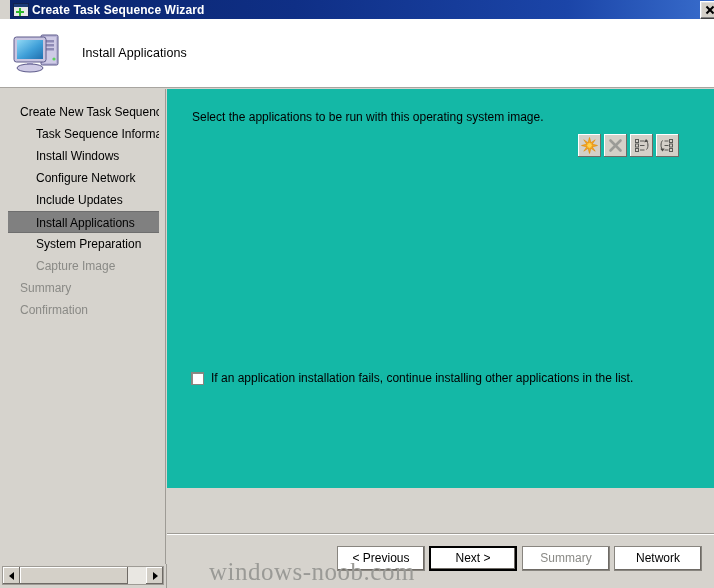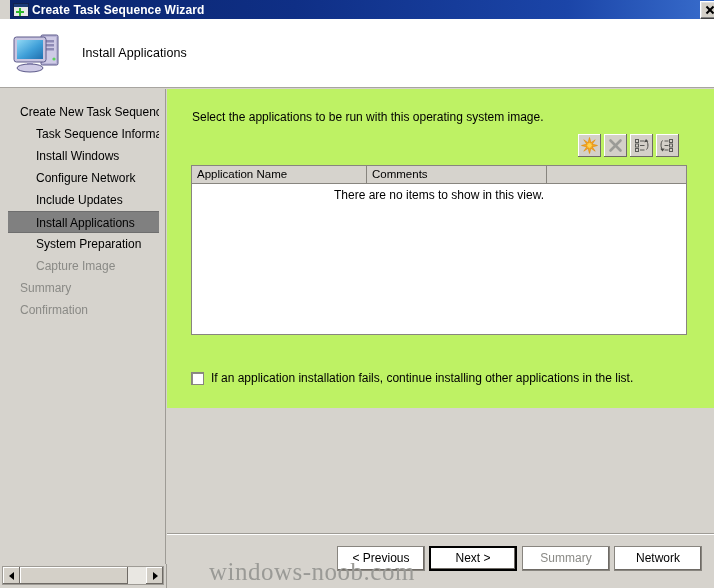--- a/index.html
+++ b/index.html
@@ -203,22 +203,22 @@
     background: #d4d0c8;
     box-shadow: inset -1px -1px 0 #6e6a65, inset 1px 1px 0 #ffffff;
     cursor: default;
   }
 
   
   .content {
     position: absolute;
     left: 167px; top: 89px;
     width: 547px;
-    height: 319px;
-    background: #bef264;
+    height: 399px;
+    background: #14b8a6;
     box-sizing: border-box;
   }
   .instruction {
     position: absolute;
     left: 25px; top: 21px;
     font-size: 12px;
     color: #000000;
     white-space: nowrap;
   }
 
@@ -502,28 +502,20 @@
             <line x1="5.5" y1="8.5" x2="9.5" y2="8.5"></line>
             <line x1="5.5" y1="13" x2="9.5" y2="13"></line>
             <path d="M3.5 3.5 C1.5 5.5 1.5 11 3.8 13" stroke="#4a4a46"></path>
           </g>
           <path d="M3.6 14.6 L1.3 11.8 L5.6 11.4 Z" fill="#4a4a46"></path>
         </svg>
         </span>
       </div>
     </div>
 
-    <div class="listview">
-      <div class="lv-header">
-        <div class="lv-col c1">Application Name</div>
-        <div class="lv-col c2">Comments</div>
-        <div class="lv-col c3"></div>
-      </div>
-      <div class="lv-empty">There are no items to show in this view.</div>
-    </div>
 
     <div class="checkrow">
       <div class="cbox"></div>
       <div class="cb-label">If an application installation fails, continue installing other applications in the list.</div>
     </div>
 
   </div>
 
   <div class="footer-sep"></div>
   <div class="footer">

